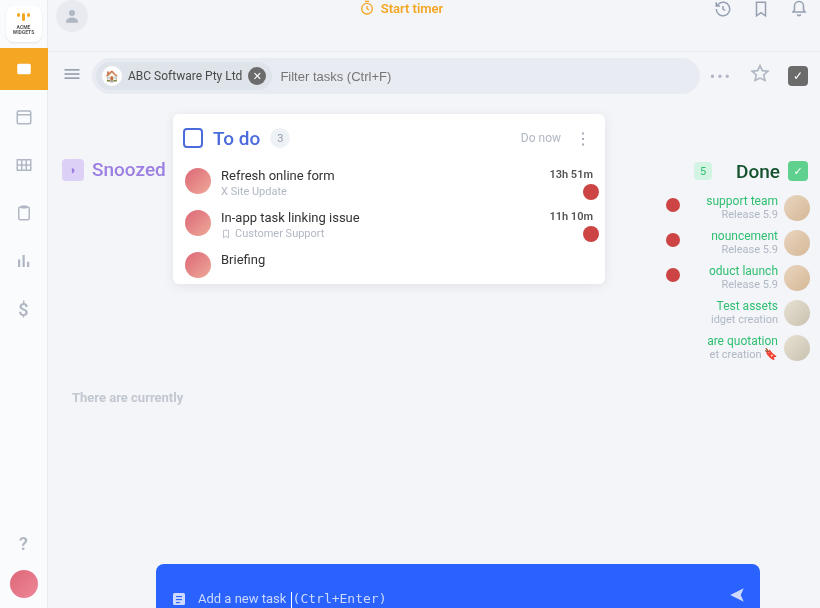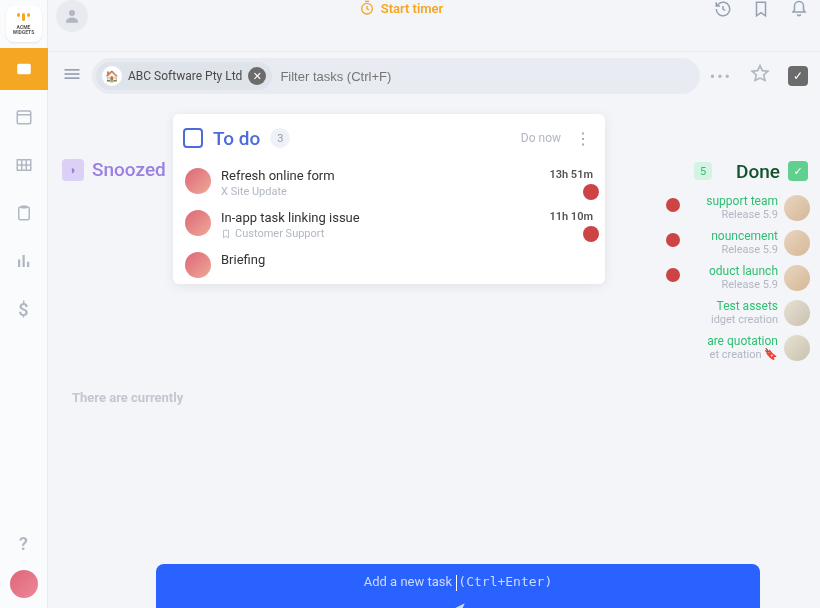--- a/index.html
+++ b/index.html
@@ -65,21 +65,21 @@
     .donow { font-size:12px; color:#b0b7c3;padding-left:20px; }
     .dots { color:#97a0b0; padding:0 4px; }
     .task { display:flex; align-items:flex-start; padding:6px 12px; gap:10px; position:relative; }
     .tav { width:26px; height:26px; border-radius:50%; background:linear-gradient(135deg,#d67,#ea9); flex-shrink:0; }
     .tbody { flex:1; }
     .ttitle { font-size:13px; color:#333; }
     .tsub { font-size:11px; color:#b0b7c3; display:flex; align-items:center; gap:4px; margin-top:2px; }
     .ttime { font-size:11px; font-weight:600; color:#555; text-align:right; }
     .tav2 { width:16px; height:16px; border-radius:50%; position:absolute; right:6px; bottom:4px; background:#c44; }
 
-    .addbar { position:absolute; left:108px; right:60px; bottom:0; height:44px; background:#2962ff; border-radius:8px 8px 0 0; display:flex; align-items:center; padding:0 14px; gap:10px; color:#cdd9ff;flex-direction:column; }
+    .addbar { position:absolute; left:108px; right:60px; bottom:0; height:44px; background:#2962ff; border-radius:8px 8px 0 0; display:flex; align-items:flex-end; padding:0 14px; gap:10px; color:#cdd9ff; }
     .addbar svg { fill:#cdd9ff; }
     .addtxt { flex:1; font-size:13px; }
     .addtxt .kbd { font-family:ui-monospace,Menlo,Consolas,monospace; }
     .cursor { display:inline-block; width:1px; height:16px; background:#fff; vertical-align:middle; margin:0 1px; }
   </style>
 </head>
 <body>
 
 <div class="app">
   <div class="rail">

